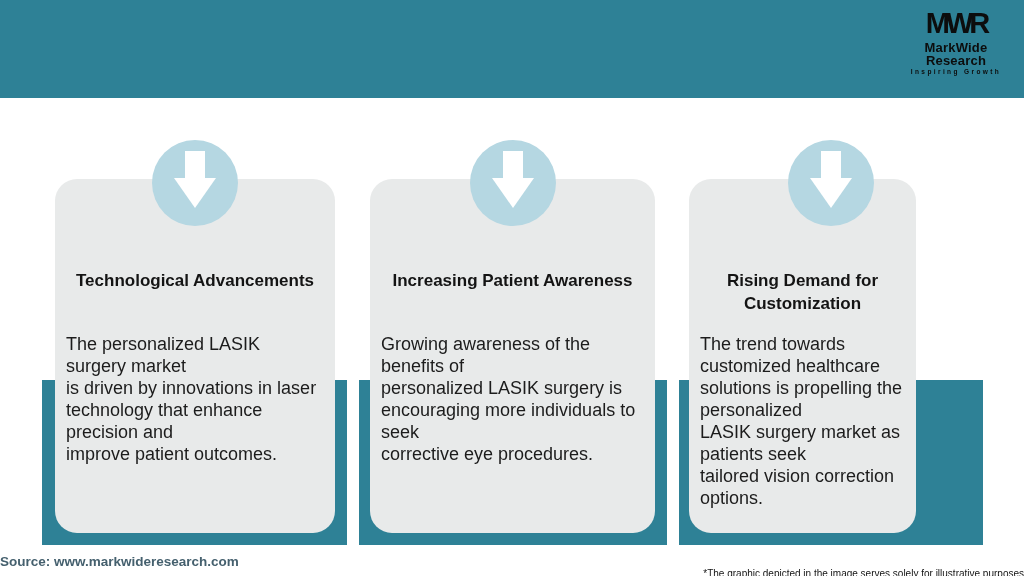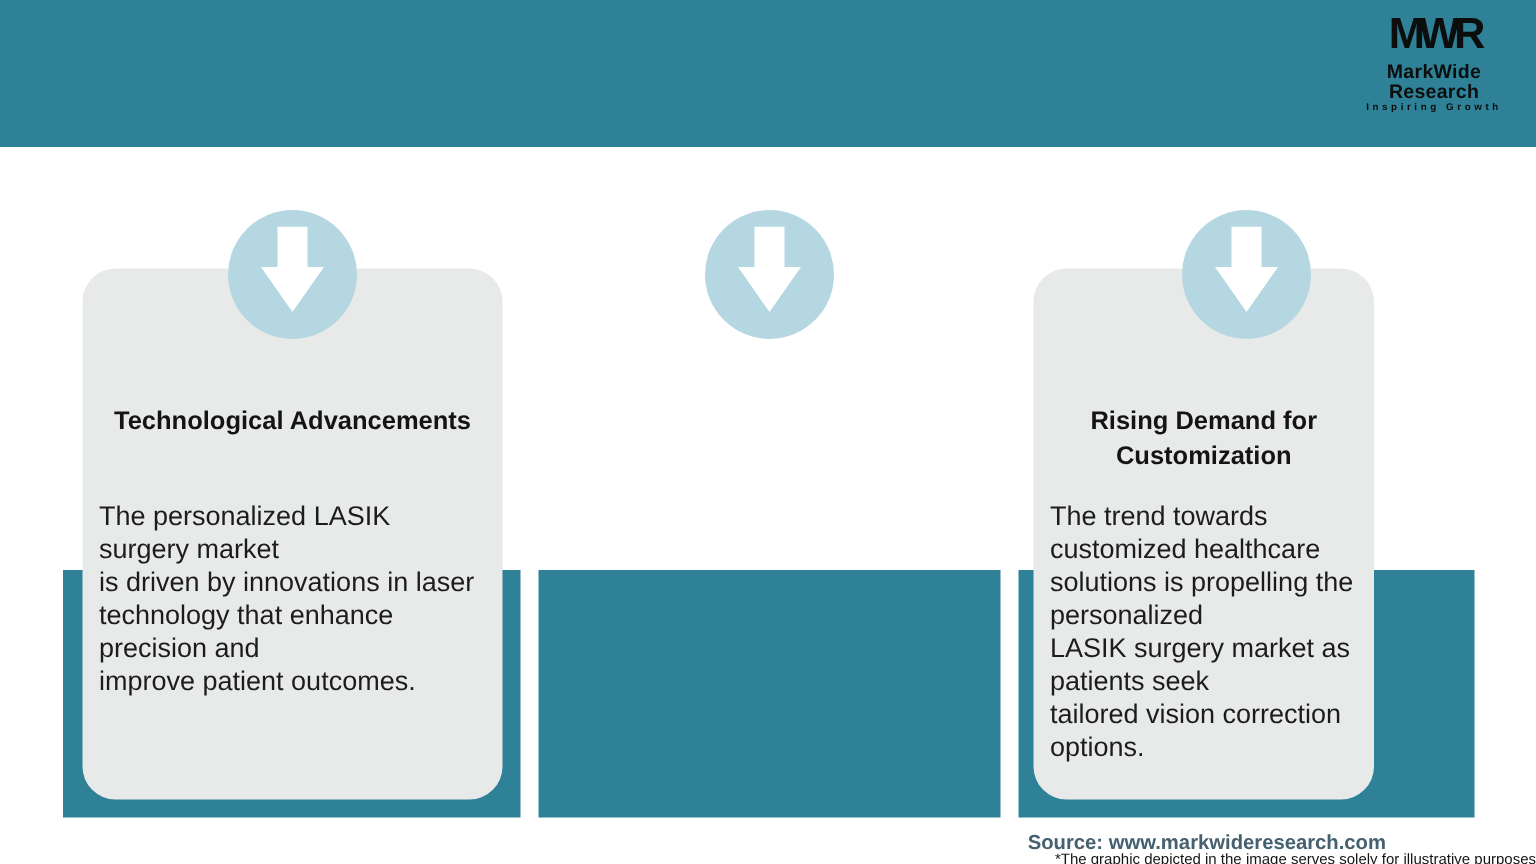--- a/index.html
+++ b/index.html
@@ -59,21 +59,21 @@
     background:#b5d7e2; display:flex; justify-content:center;
     align-items:flex-start; padding-top:11px;
   }
   .arrow-circle.c1 { left:152px; }
   .arrow-circle.c2 { left:470px; }
   .arrow-circle.c3 { left:788px; }
   .down-arrow-icon svg { display:block; }
 
   
   .source-text {
-    position:absolute; left:0; top:554px; width:924px; text-align:right;
+    position:absolute; left:0; top:554px; width:924px; text-align:left;
     font-size:13.5px; font-weight:bold; color:#45606e;
   }
   .disclaimer-text {
     position:absolute; right:0; top:557px;
     font-size:10px; color:#141414;margin-top:11px;
   }
 </style>
 </head>
 <body>
 
@@ -98,20 +98,27 @@
   <div class="arrow-circle c1">
     <span class="down-arrow-icon">
       <svg width="44" height="58" viewBox="0 0 44 58">
           <rect x="12" y="0" width="20" height="28" fill="#ffffff"></rect>
           <polygon points="1,27 43,27 22,57" fill="#ffffff"></polygon>
         </svg>
     </span>
   </div>
 
   <div class="card-frame c2"></div>
+  <div class="driver-card c2">
+    <div class="card-title">Increasing Patient Awareness</div>
+    <div class="card-description">Growing awareness of the benefits of
+personalized LASIK surgery is
+encouraging more individuals to seek
+corrective eye procedures.</div>
+  </div>
   <div class="arrow-circle c2">
     <span class="down-arrow-icon">
       <svg width="44" height="58" viewBox="0 0 44 58">
           <rect x="12" y="0" width="20" height="28" fill="#ffffff"></rect>
           <polygon points="1,27 43,27 22,57" fill="#ffffff"></polygon>
         </svg>
     </span>
   </div>
 
   <div class="card-frame c3"></div>

